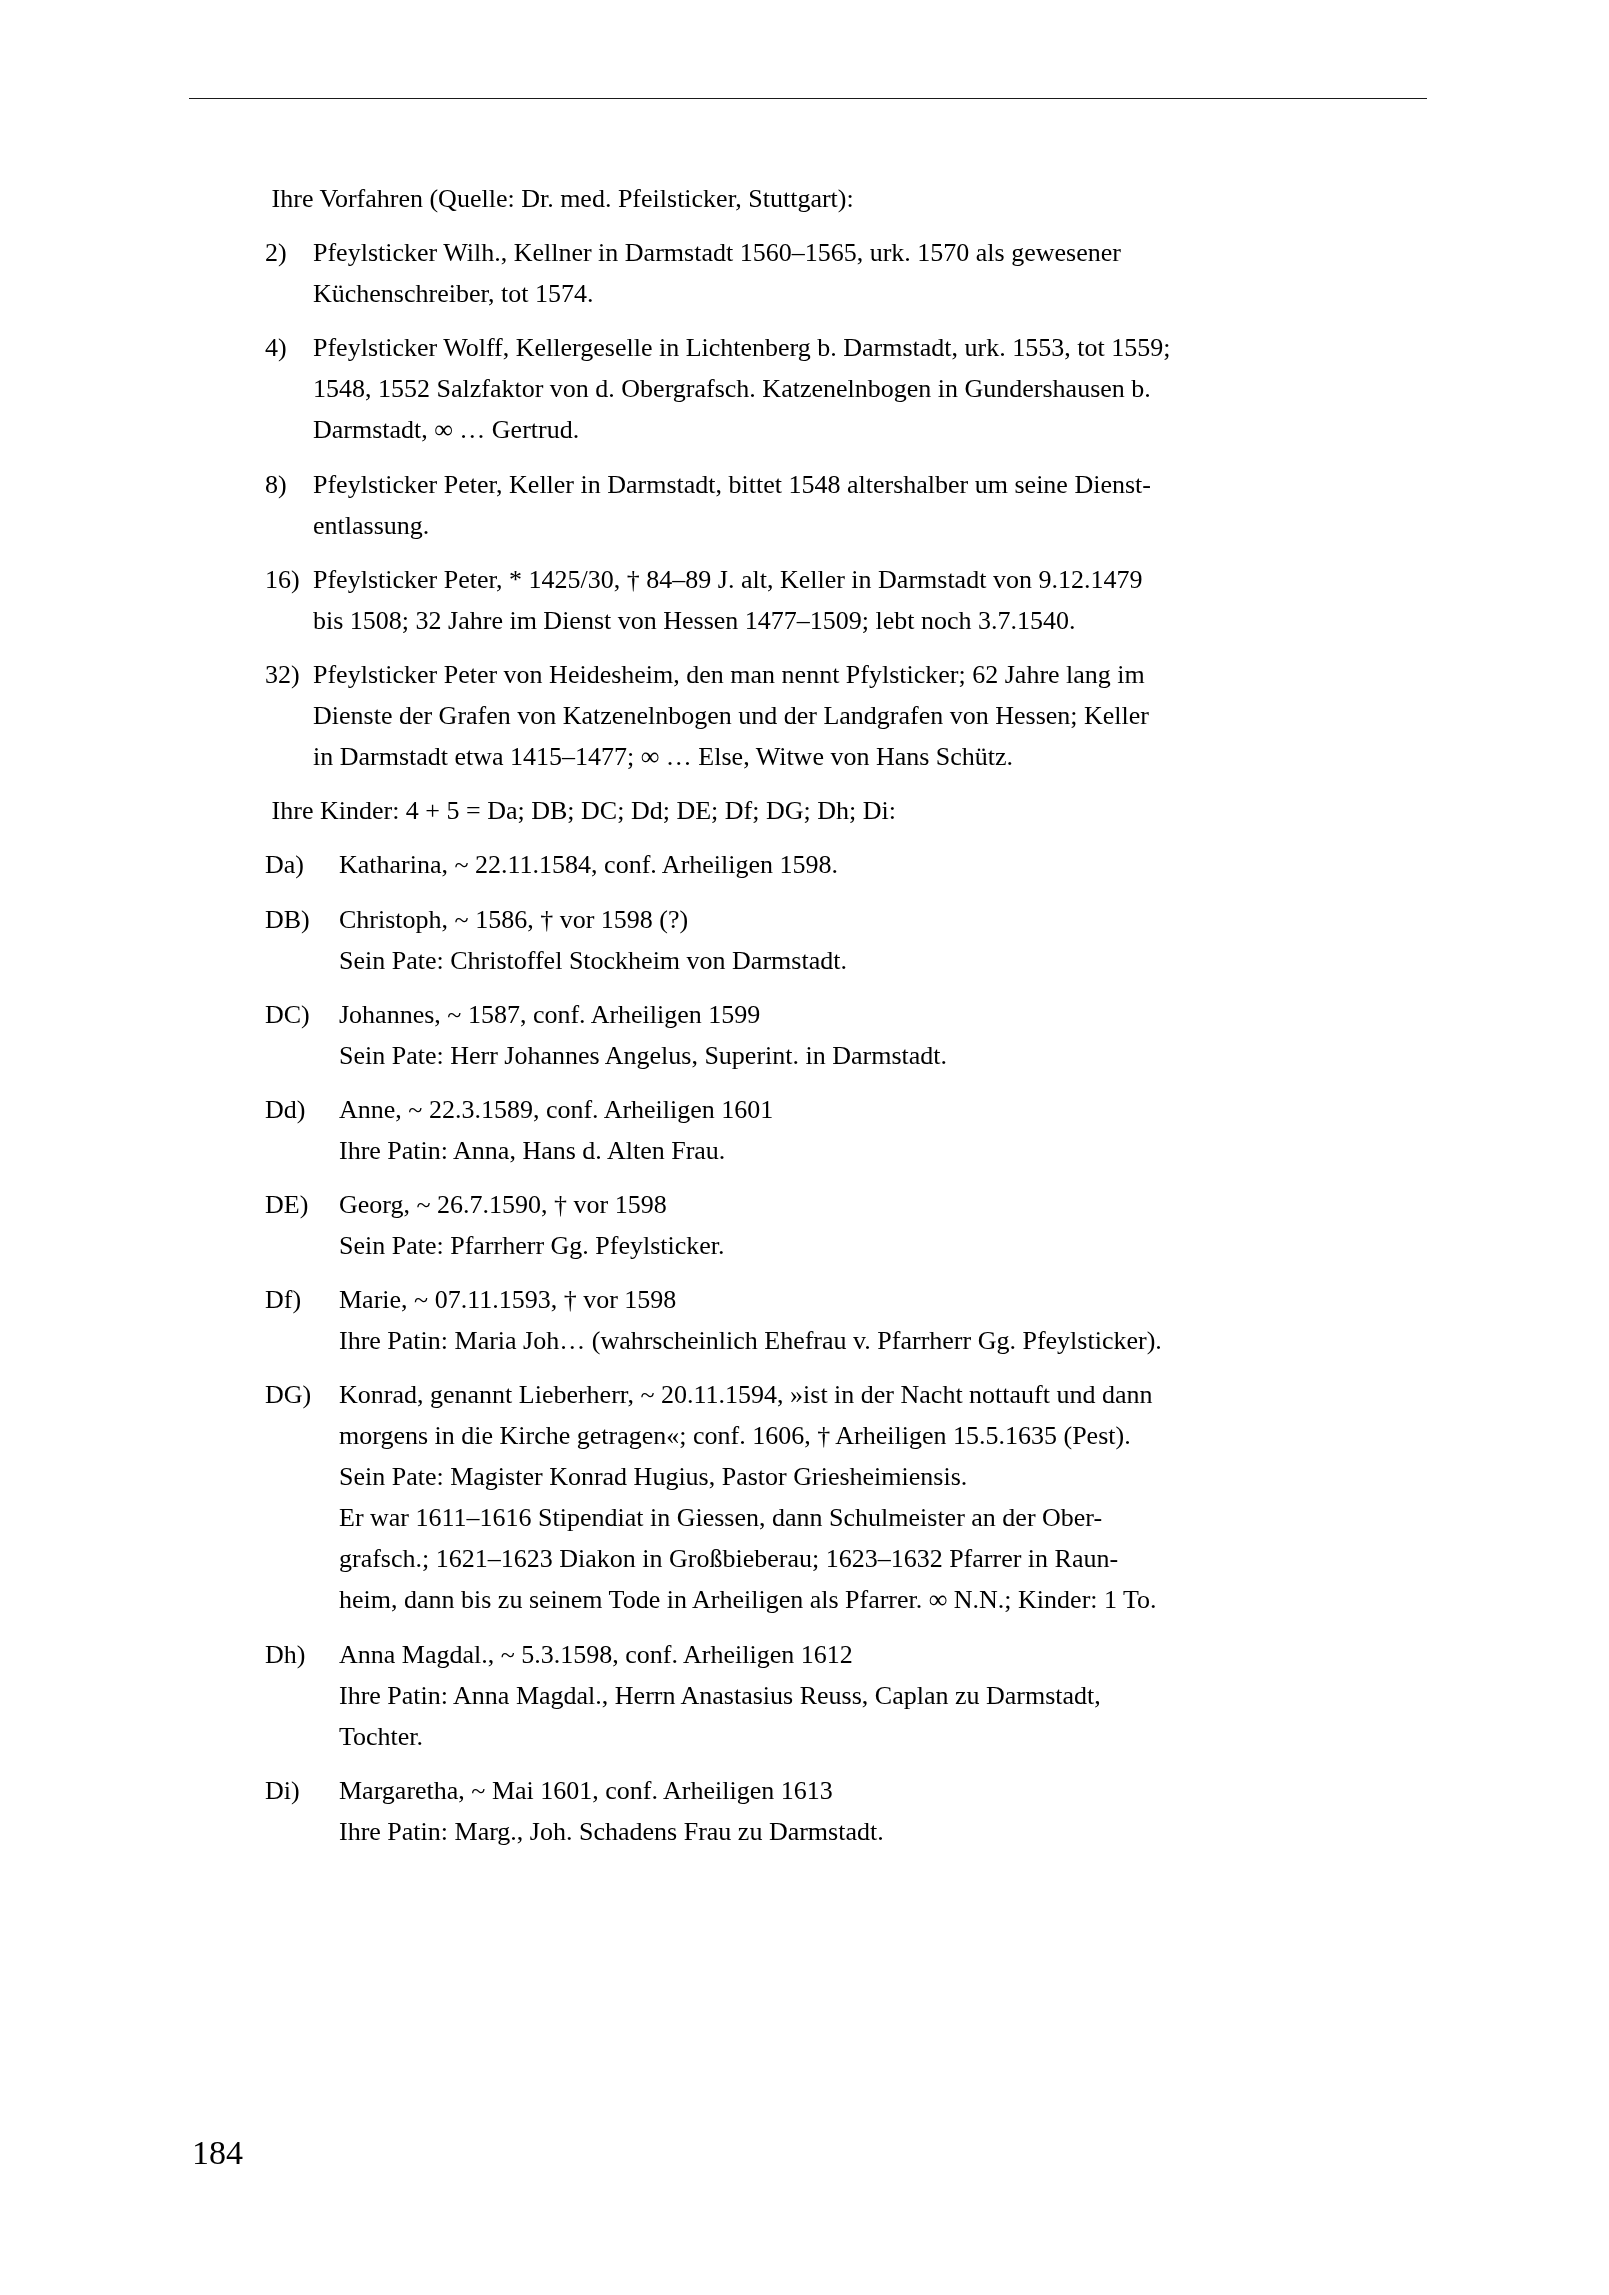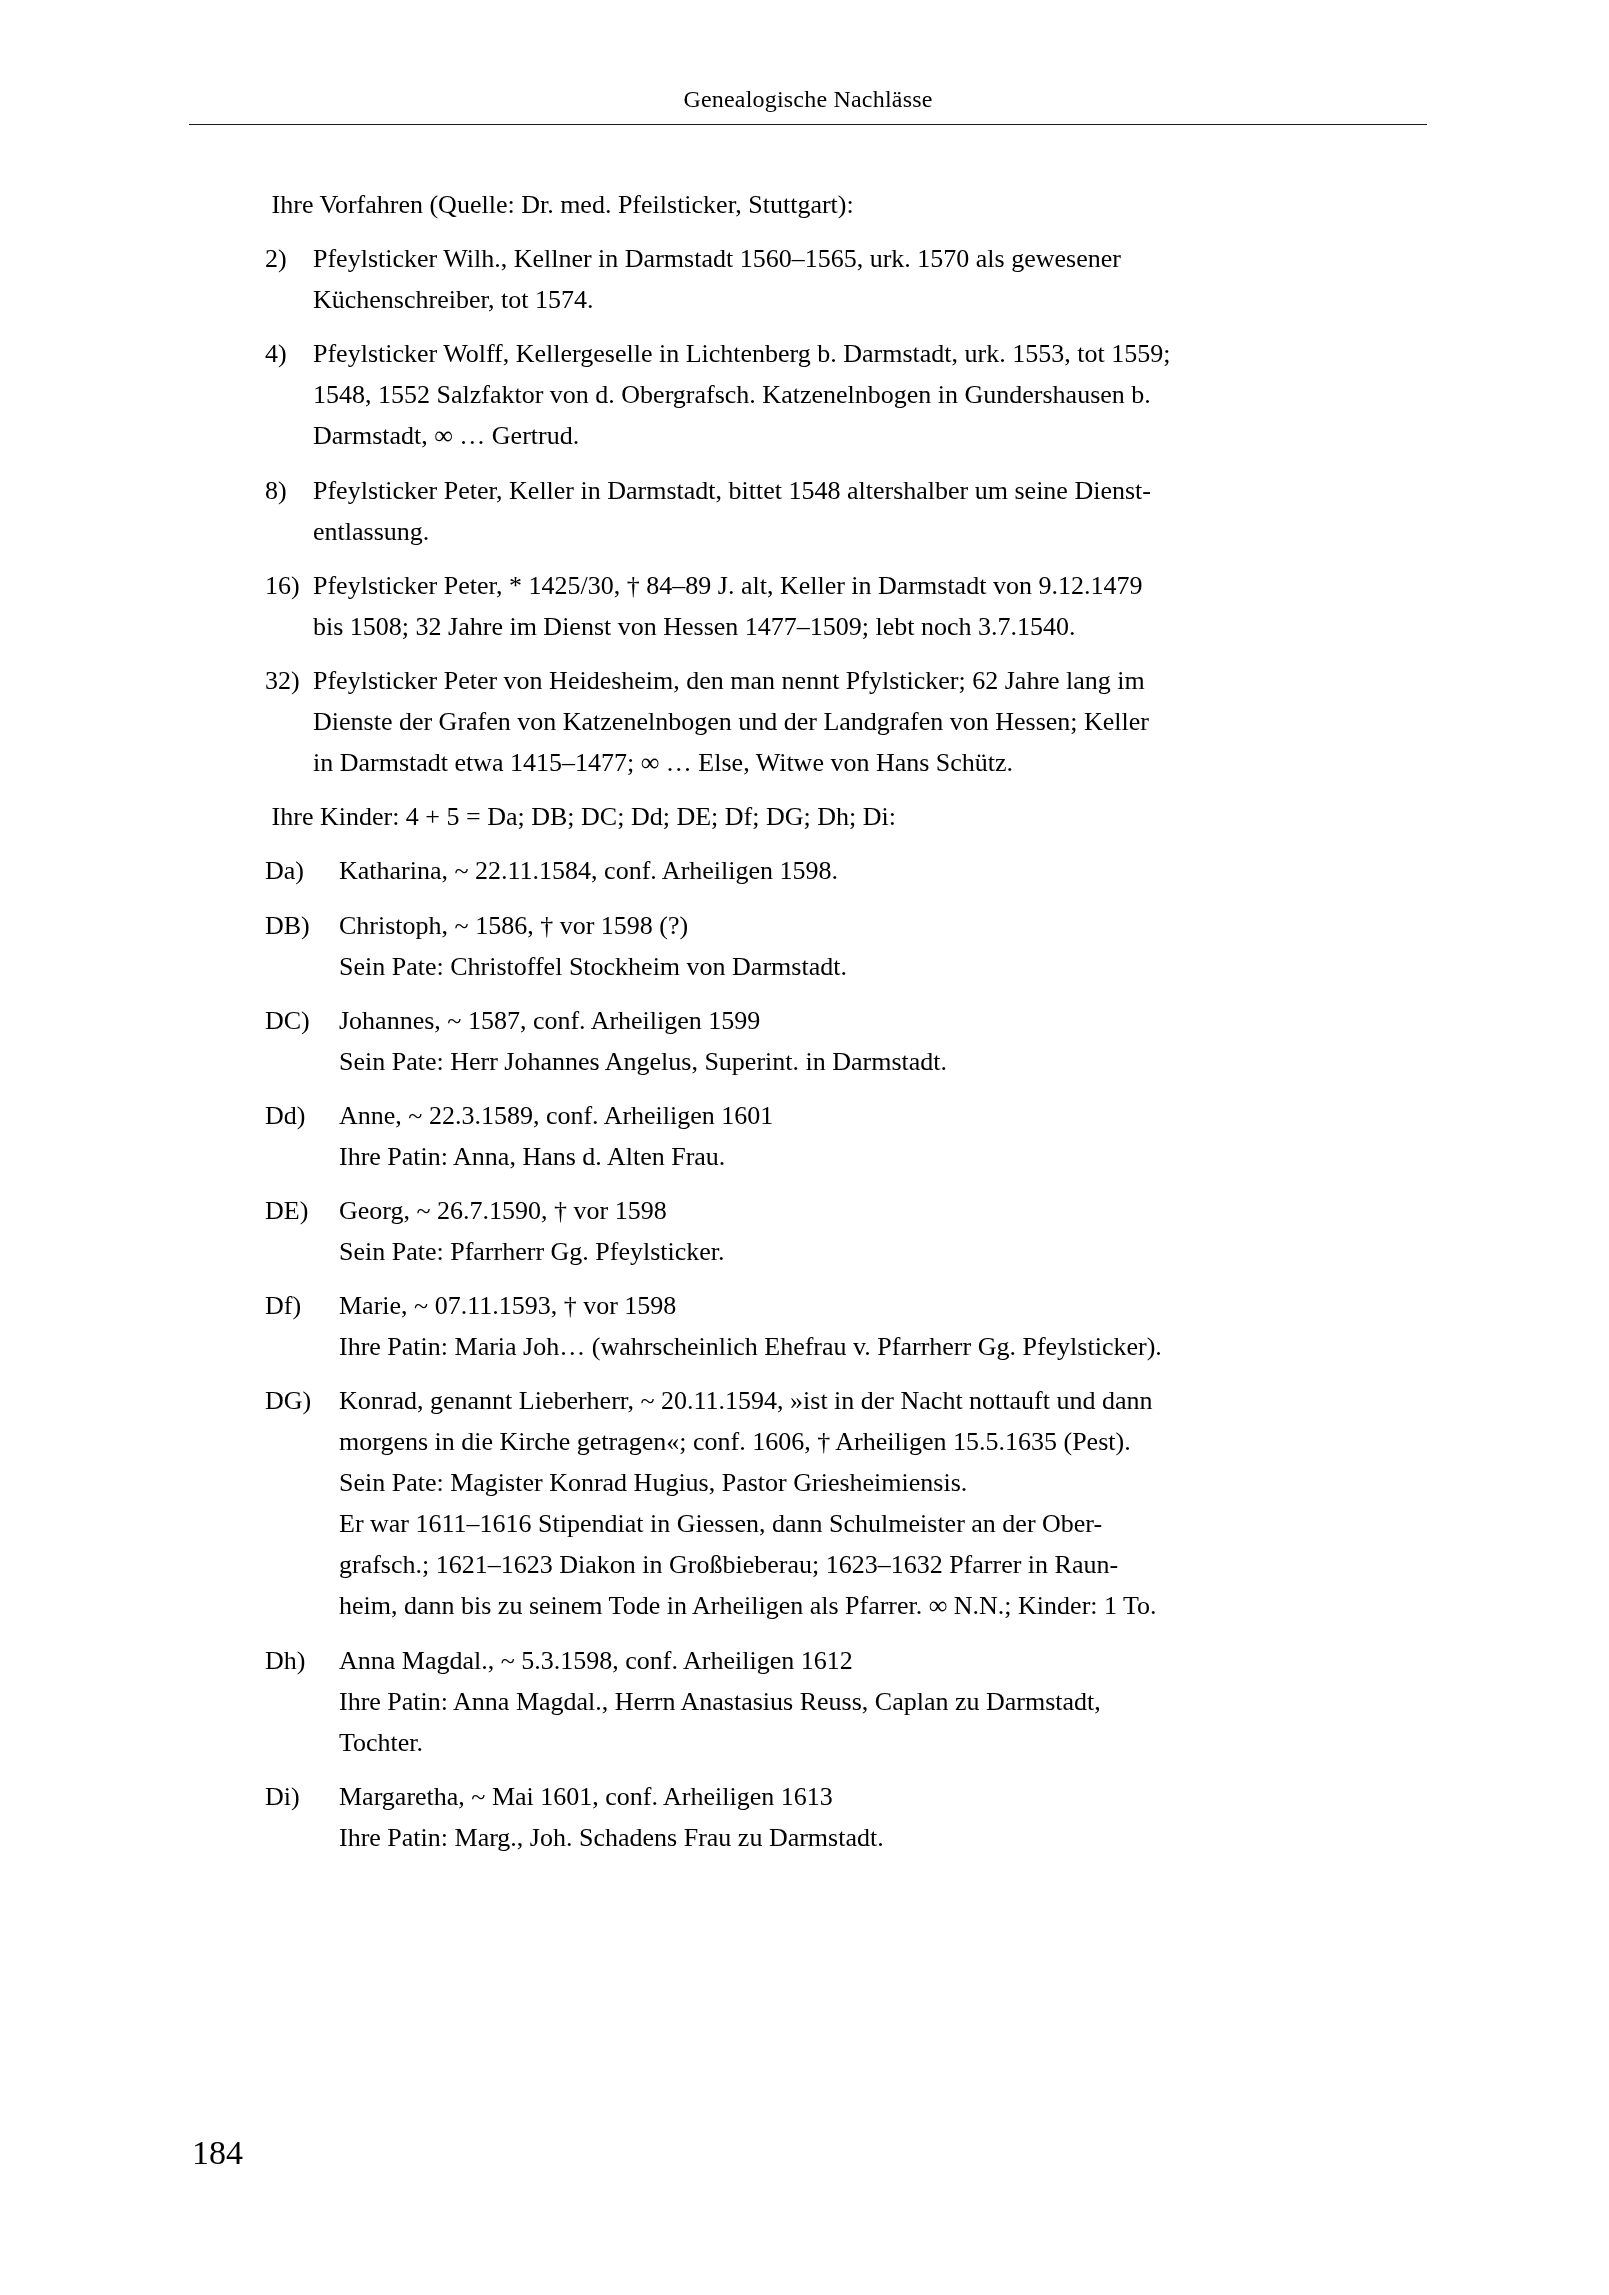--- a/index.html
+++ b/index.html
@@ -37,21 +37,21 @@
   .header-rule {
     margin-top: 11.6px;
     border-top: 1.7px solid #1a1a1a;
     width: 100%;
   }
 
   
   .body-zone {
     position: absolute;
     left: 265px;
-    top: 184px;
+    top: 178px;
     width: 1160px;
   }
 
   .para {
     font-size: 26px;
     line-height: 41px;
     text-align: justify;
     text-justify: inter-word;
     margin: 0 0 0 0;
   }
@@ -108,21 +108,20 @@
     font-size: 34px;
     line-height: 1;
   }
 </style>
 </head>
 <body>
 
 <div class="page">
 
   <div class="header-zone">
-    <div class="header-title">Genealogische Nachlässe</div>
     <div class="header-rule"></div>
   </div>
 
   <div class="body-zone">
 
     <p class="para lead">Ihre Vorfahren (Quelle: Dr. med. Pfeilsticker, Stuttgart):</p>
 
     <div id="ancestors-list">
         <div class="entry num">
           <div class="marker">2)</div>

